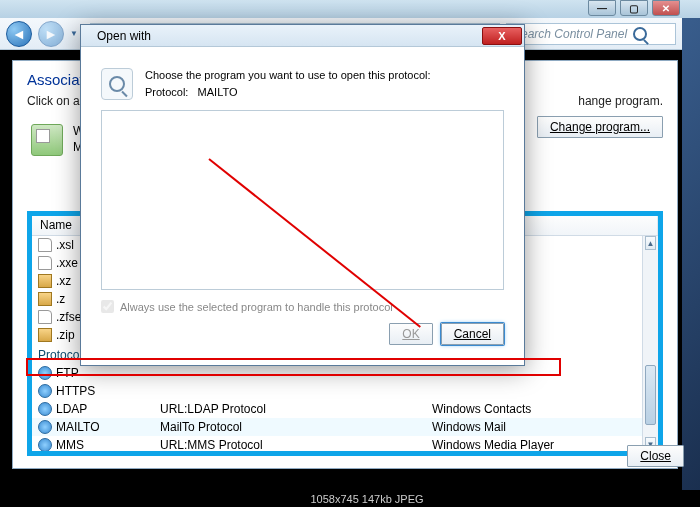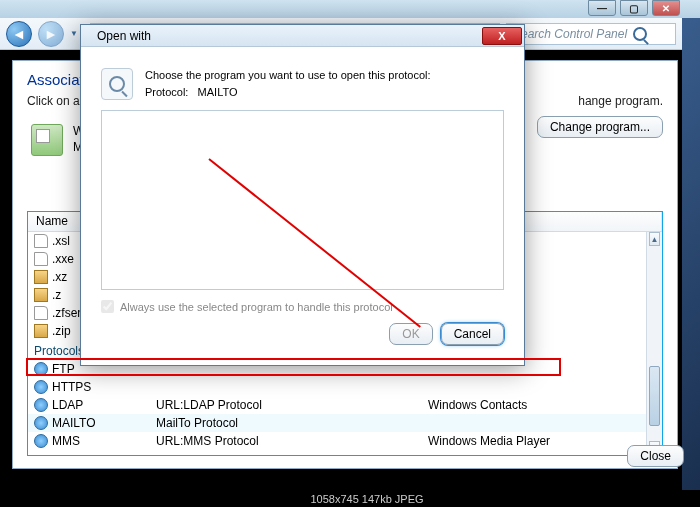--- a/index.html
+++ b/index.html
@@ -26,24 +26,24 @@
 
 
 .explorer { position: absolute; left: 12px; right: 22px; top: 60px; bottom: 38px; background: #fff; border: 1px solid #8faac2; padding: 10px 14px; }
 .heading { color:#003399; font-size: 15px; margin-bottom:6px; }
 .instr { font-size: 12px; color:#222; margin-bottom: 10px; }
 .app-row { display:flex; align-items:center; gap:10px; padding: 6px 4px; }
 .app-icon { width:32px;height:32px; background:linear-gradient(#cfe8c4,#8fc87a); border:1px solid #6fa85a; border-radius:3px; position:relative;}
 .app-icon::before{content:"";position:absolute;left:4px;top:4px;width:12px;height:12px;background:#fff;border:1px solid #999;}
 .app-text { font-size:12px; line-height:1.3; }
 .change-btn-wrap { float:right; margin-top:-46px; }
-.btn { font-size:12px; padding:3px 12px; background:linear-gradient(#fdfdfd,#e8eef4); border:1px solid #8a9fb0; border-radius:7px; cursor:pointer; }
-
-
-.listview { position:absolute; left:14px; right:14px; top:150px; bottom:12px; border:1px solid #0ea5e9; background:#fff; overflow:hidden;}
+.btn { font-size:12px; padding:3px 12px; background:linear-gradient(#fdfdfd,#e8eef4); border:1px solid #8a9fb0; border-radius:1px; cursor:pointer;text-decoration:underline; }
+
+
+.listview { position:absolute; left:14px; right:14px; top:150px; bottom:12px; border:5px solid #0ea5e9; background:#fff; overflow:hidden;}
 .lv-header { height:20px; background:linear-gradient(#fdfdfd,#f1f5f9); border-bottom:1px solid #d0dbe6; display:flex; font-size:12px;}
 .lv-header .col { padding:2px 8px; border-right:1px solid #e0e8ef;}
 .col-name{width:128px;} .col-desc{width:272px;} .col-def{flex:1;}
 .lv-body{font-size:12px;}
 .lv-row{display:flex;align-items:center;height:18px;}
 .lv-row .cell-name{width:128px;padding-left:6px;display:flex;align-items:center;gap:4px;}
 .lv-row .cell-desc{width:272px;}
 .lv-row .cell-def{flex:1;}
 .lv-row.sel{background:#effaff;}
 .row-icon{width:14px;height:14px;display:inline-block;}
@@ -203,20 +203,21 @@
           </div>
           <div class="cell-desc">URL:LDAP Protocol</div>
           <div class="cell-def">Windows Contacts</div>
         </div>
         <div class="lv-row sel">
           <div class="cell-name">
             <span class="row-icon ico-proto"></span>
             <span>MAILTO</span>
           </div>
           <div class="cell-desc">MailTo Protocol</div>
+          <div class="cell-def">Windows Mail</div>
         </div>
         <div class="lv-row">
           <div class="cell-name">
             <span class="row-icon ico-proto"></span>
             <span>MMS</span>
           </div>
           <div class="cell-desc">URL:MMS Protocol</div>
           <div class="cell-def">Windows Media Player</div>
         </div>
       </div>

